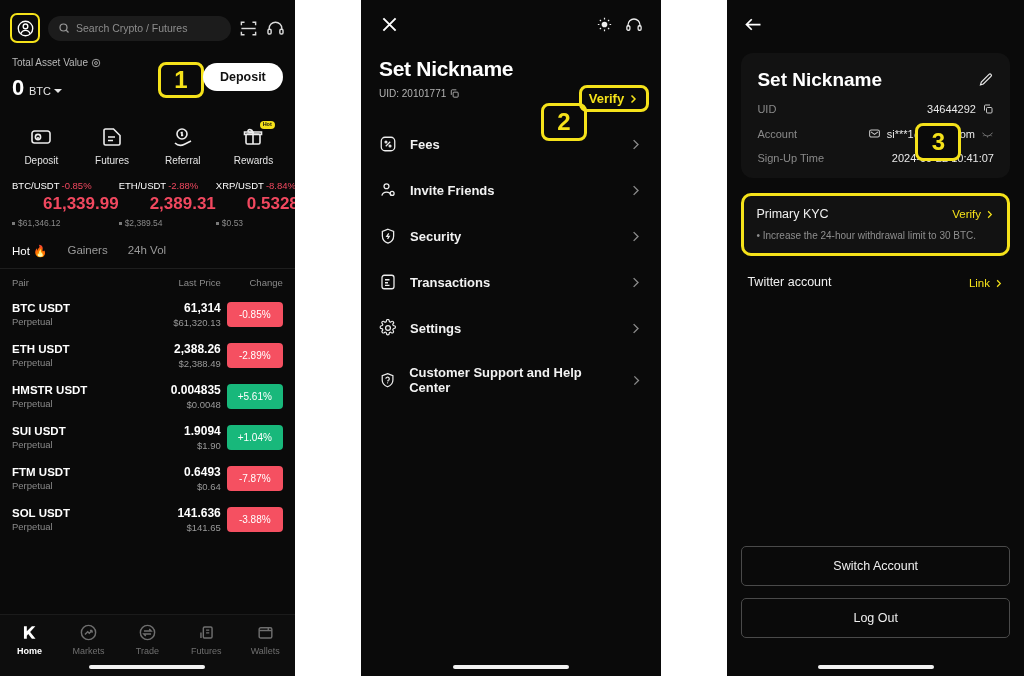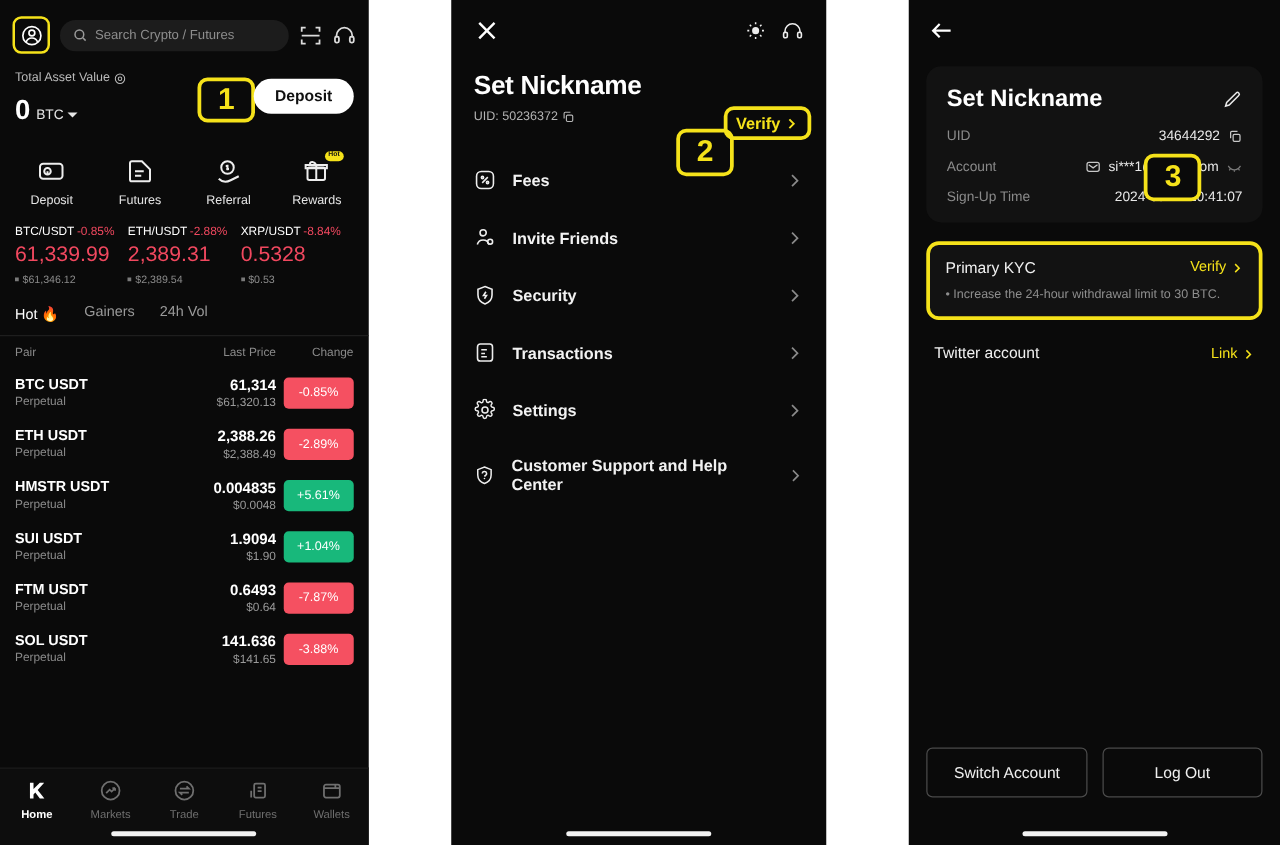--- a/index.html
+++ b/index.html
@@ -67,21 +67,21 @@
   .hot-badge {
     position: absolute; top: -4px; right: 14px;
     background: #f5e21a; color: #111; font-size: 5.5px; font-weight: bold;
     border-radius: 4px; padding: 1px 3px; line-height: 1;
   }
 
   .tickers { display: flex; padding: 14px 12px 0 12px; }
   .tk { flex: 1; }
   .tk .pairline { font-size: 9.5px; font-weight: normal; color: #fff; }
   .tk .pairline .chg { margin-left: 2px; }
-  .tk .price { font-size: 17px; font-weight: normal; margin-top: 3px; }
+  .tk .price { font-size: 17px; font-weight: bold; margin-top: 3px; margin-left: 31px; }
   .tk .usd { font-size: 8.5px; color: #8a8a8a; margin-top: 4px; display:flex; align-items:center; gap:3px;}
   .dotm { width:3px;height:3px;background:#7a7a7a;display:inline-block; }
   .down { color: #f1485f; }
 
   .tabs-row { display: flex; gap: 20px; padding: 16px 12px 10px 12px; font-size: 11.5px; }
   .tab { color: #9a9a9a; }
   .tab.active { color: #fff; font-weight: normal; }
 
   .list-head { display: flex; padding: 8px 12px 6px 12px; font-size: 9.5px; color: #8a8a8a;
                border-top: 1px solid #1e1e1e; }
@@ -158,21 +158,21 @@
   }
   .kyc-head { display: flex; align-items: center; }
   .kyc-title { font-size: 12.5px; color: #f0f0f0; }
   .kyc-action { margin-left: auto; color: #f5e21a; font-size: 11.5px; display: flex; align-items: center; gap: 3px; }
   .kyc-note { font-size: 10px; color: #8e8e8e; margin-top: 9px; }
 
   .tw-row { display: flex; align-items: flex-end; margin: 19px 20px 0 20px; }
   .tw-label { font-size: 12.5px; color: #f0f0f0; }
   .tw-link { margin-left: auto; color: #f5e21a; font-size: 11.5px; display: flex; align-items: center; gap: 3px; padding-left: 36px; }
 
-  .p3-btns { position: absolute; left: 14px; right: 14px; bottom: 38px; display: flex; gap: 12px; }
+  .p3-btns { position: absolute; left: 14px; right: 14px; bottom: 38px; display: flex; gap: 12px; flex-direction: column; }
   .obtn {
     flex: 1; border: 1px solid #4a4a4a; border-radius: 5px;
     padding: 12px 0; text-align: center; font-size: 12.5px; color: #efefef;
   }
 </style>
 </head>
 <body>
 
 <div class="stage">
 
@@ -429,21 +429,21 @@
       <svg width="18" height="18" viewBox="0 0 24 24" fill="none" stroke="#ededed" stroke-width="1.7">
         <path d="M4 14v-2a8 8 0 0 1 16 0v2"></path>
           <rect x="2.5" y="13" width="4" height="6" rx="1.6"></rect>
           <rect x="17.5" y="13" width="4" height="6" rx="1.6"></rect>
       </svg>
     </div>
 
     <div class="p2-title-wrap">
       <div class="p2-title">Set Nickname</div>
       <div class="p2-uid">
-        <span>UID: 50236372</span>
+        <span>UID: 20101771</span>
         <svg width="11" height="11" viewBox="0 0 24 24" fill="none" stroke="#b4b4b4" stroke-width="2">
           <rect x="9" y="9" width="11" height="11" rx="2"></rect>
             <path d="M5 15V6a2 2 0 0 1 2-2h9"></path>
         </svg>
       </div>
       <div class="badge-num" id="badge2">2</div>
       <div class="verify-box">
         <span>Verify</span>
         <svg width="12" height="12" viewBox="0 0 24 24" fill="none" stroke="#f5e21a" stroke-width="3">
             <path d="M9 5l7 7-7 7"></path>

